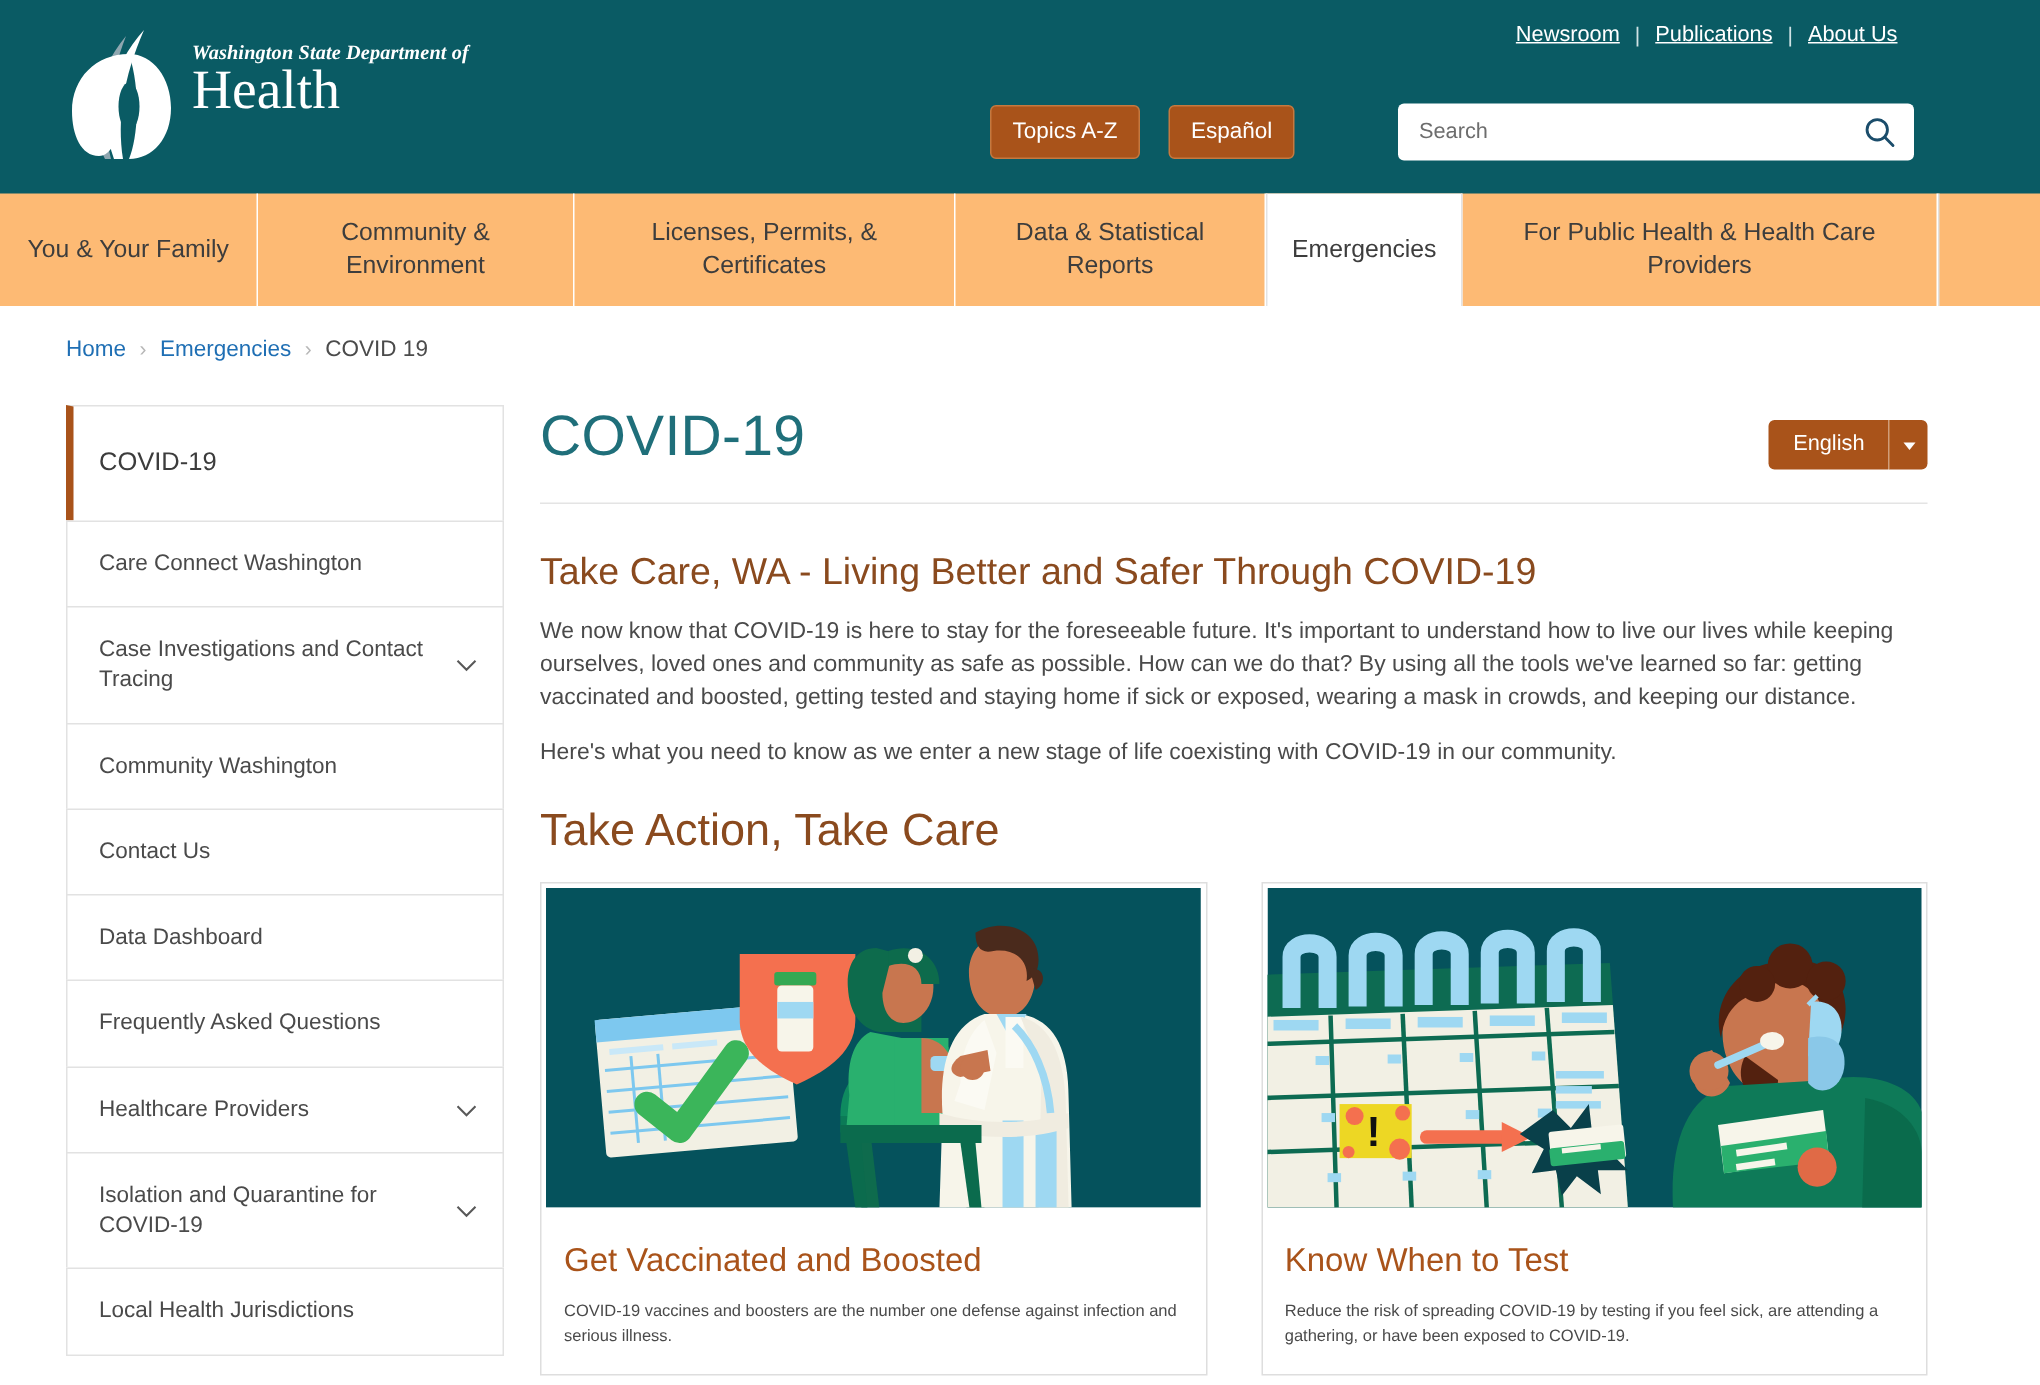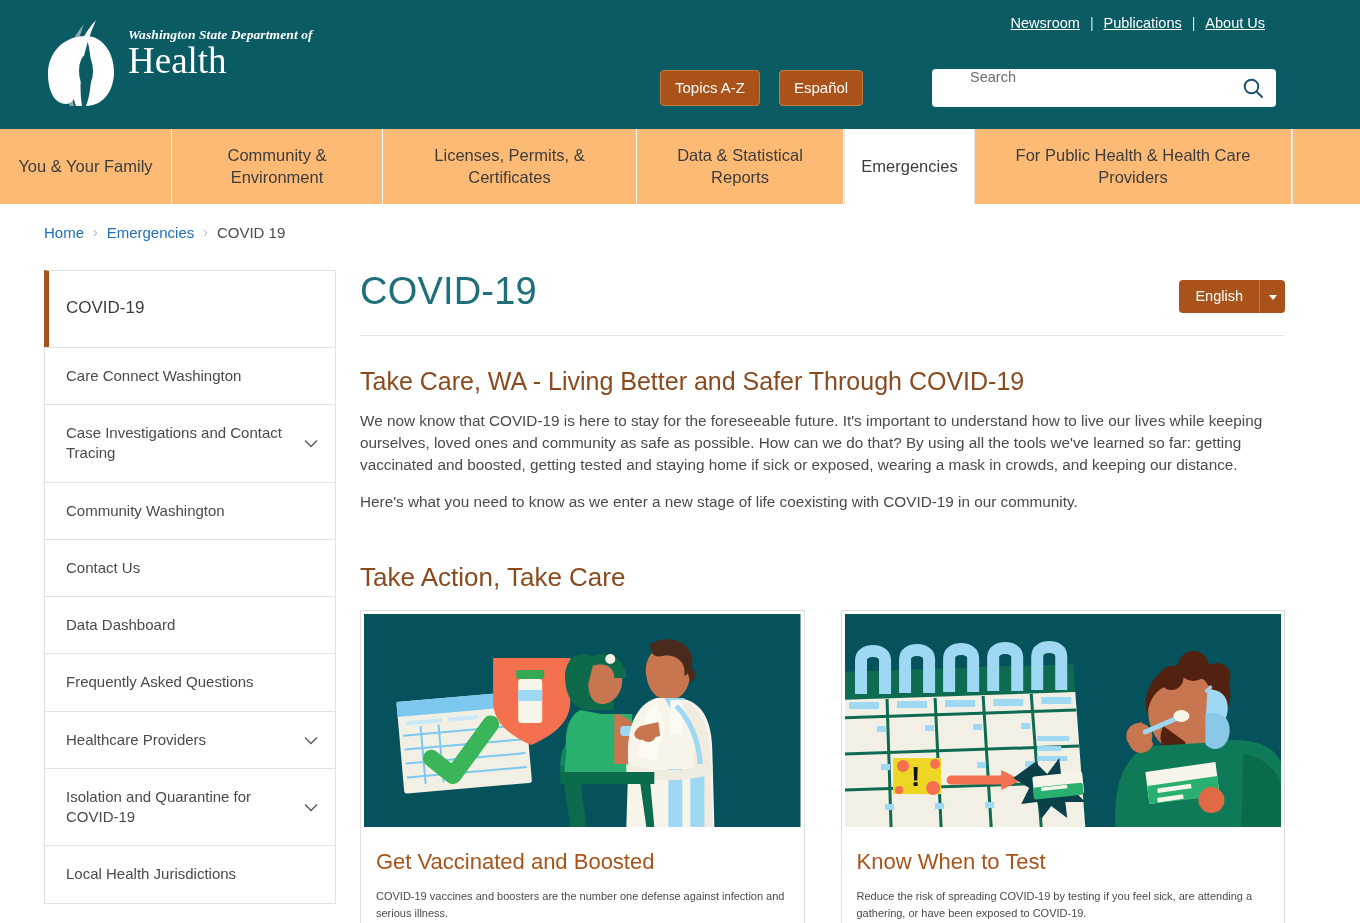--- a/index.html
+++ b/index.html
@@ -79,21 +79,21 @@
   }
   #topics-btn { position: absolute; left: 660px; top: 0; }
   #espanol-btn { position: absolute; left: 779px; top: 0; }
 
   .search-box {
     position: absolute;
     left: 932px; top: -1px;
     width: 344px; height: 38px;
     background: #fff;
     border-radius: 4px;
-    display: flex; align-items: flex-start; padding-left: 24px;
+    display: flex; align-items: center;
   }
   .search-box input {
     flex: 1;
     border: none; outline: none;
     font-size: 14.5px;
     color: #4d4d4d;
     padding: 0 14px;
     background: transparent;
     font-family: "Liberation Sans", sans-serif;
   }
@@ -219,23 +219,23 @@
 
   h2.section-h {
     color: #8a4a1e;
     font-size: 25px;
     font-weight: 400;
     margin-top: 30px;
     line-height: 1.2;
   }
   h2.section-h2 {
     color: #8a4a1e;
-    font-size: 26px;
+    font-size: 30px;
     font-weight: 400;
-    margin-top: 49px;
+    margin-top: 24px;
     margin-bottom: 17px;
   }
   p.body-p {
     font-size: 15.3px;
     color: #4a4a4a;
     line-height: 1.45;
     margin-top: 14px;
   }
 
   .cards {

